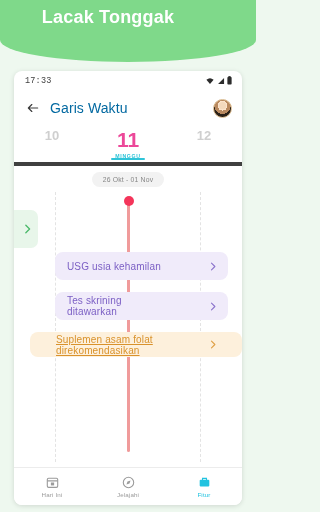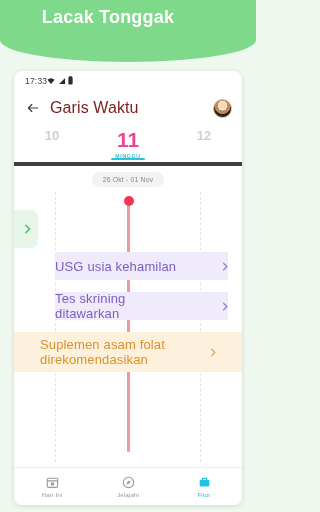--- a/index.html
+++ b/index.html
@@ -33,32 +33,32 @@
     background: #ffffff;
     border-radius: 8px;
     box-shadow: 0 1px 5px rgba(0,0,0,.13);
     overflow: hidden;
     z-index: 2;
   }
 
   
   .statusbar {
     height: 19px; display: flex; align-items: center;
-    justify-content: flex-start; padding: 0 10px 0 11px;
+    justify-content: space-between; padding: 0 10px 0 11px; font-family: Liberation Mono, monospace;
   }
   .status-time { font-size: 8.5px; color: #404040; letter-spacing: .2px; }
   .status-icons { display: flex; align-items: center; gap: 2.5px; }
 
   
   .appbar {
     height: 36px; display: flex; align-items: center;
     padding: 0 10px 0 12px; gap: 10px;
   }
   .back-arrow { width: 14px; height: 14px; flex: 0 0 auto; }
-  .appbar-title { font-size: 16px; color: #7f1d1d; flex: 1 1 auto; letter-spacing: .1px;}
+  .appbar-title { font-size: 14px; color: #0369a1; flex: 1 1 auto; letter-spacing: .1px;}
   .avatar {
     width: 19px; height: 19px; border-radius: 50%;
     background: radial-gradient(circle at 50% 34%, #fbe3cb 0 34%, #b9895f 34% 58%, #2b2118 58% 100%);
     border: 1.3px solid #d8b98e; flex: 0 0 auto; overflow: hidden; position: relative;
   }
   .avatar::after{
     content:""; position:absolute; left:28%; top:16%; width:44%; height:40%;
     background:#f3d9bd; border-radius:50% 50% 45% 45%;
   }
 
@@ -109,28 +109,28 @@
   
   .side-tab {
     position: absolute; left: -10px; top: 18px; width: 34px; height: 38px;
     background: #e8f6ea; border-radius: 7px;
     display: flex; align-items: center; justify-content: flex-end; padding-right: 7px;
   }
 
   
   .event {
     position: absolute; display: flex; align-items: center;
-    justify-content: space-between; padding: 0 0;
-    font-size: 13px; letter-spacing: .15px; border-radius: 1px;
+    justify-content: space-between; padding: 0 12px;
+    font-size: 10px; letter-spacing: .15px; border-radius: 8px;
   }
   .event.purple { background: #f0ebfa; color: #7b5fc4; }
   .event.amber  { background: #fdf0dc; color: #d9922c; }
   .ev1 { left: 41px; right: 14px; top: 60px;  height: 28px; }
   .ev2 { left: 41px; right: 14px; top: 100px; height: 28px; gap: 40px; }
-  .ev3 { left: 0;    right: 0;    top: 140px; height: 40px; }
+  .ev3 { left: 16px;    right: 0;    top: 140px; height: 25px; text-decoration: underline; }
   .ev3 { padding-left: 26px; padding-right: 26px; }
   .chev { flex: 0 0 auto; opacity: .85; }
 
   
   .bottomnav {
     position: absolute; left: 0; bottom: 0; width: 228px; height: 38px;
     border-top: 1px solid #ececec; background: #fff;
     display: flex; align-items: center;
   }
   .navitem {

